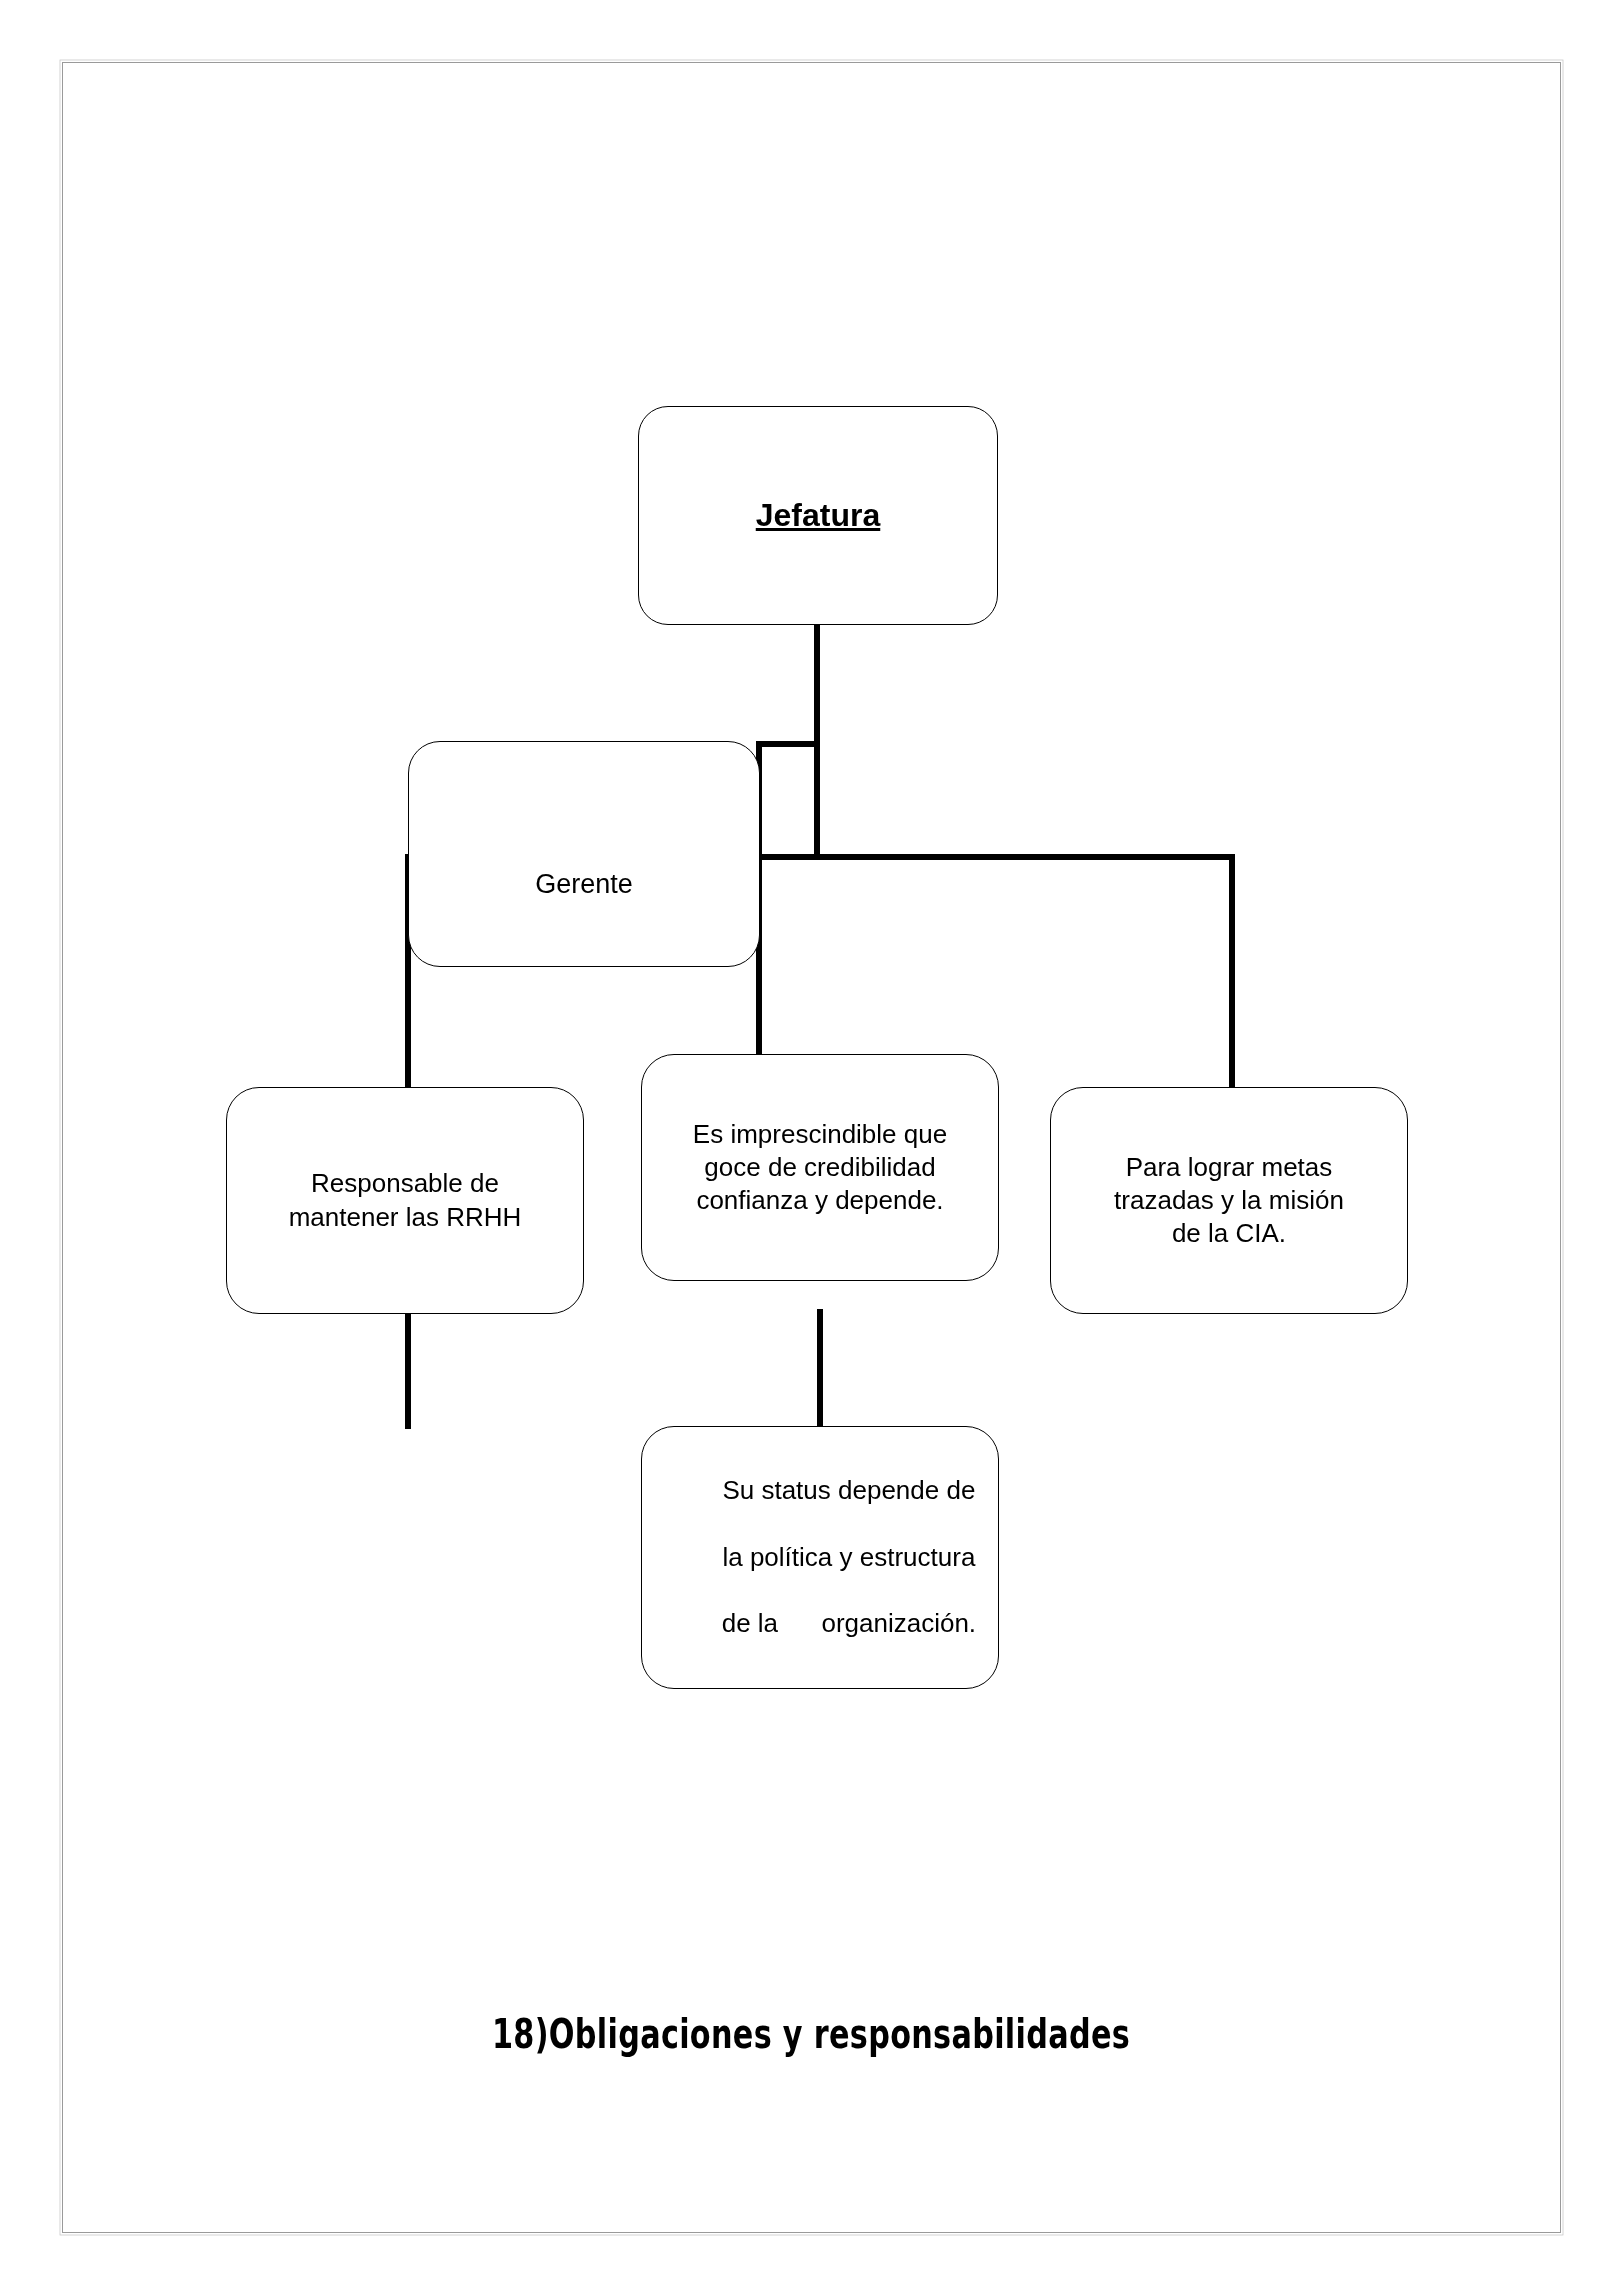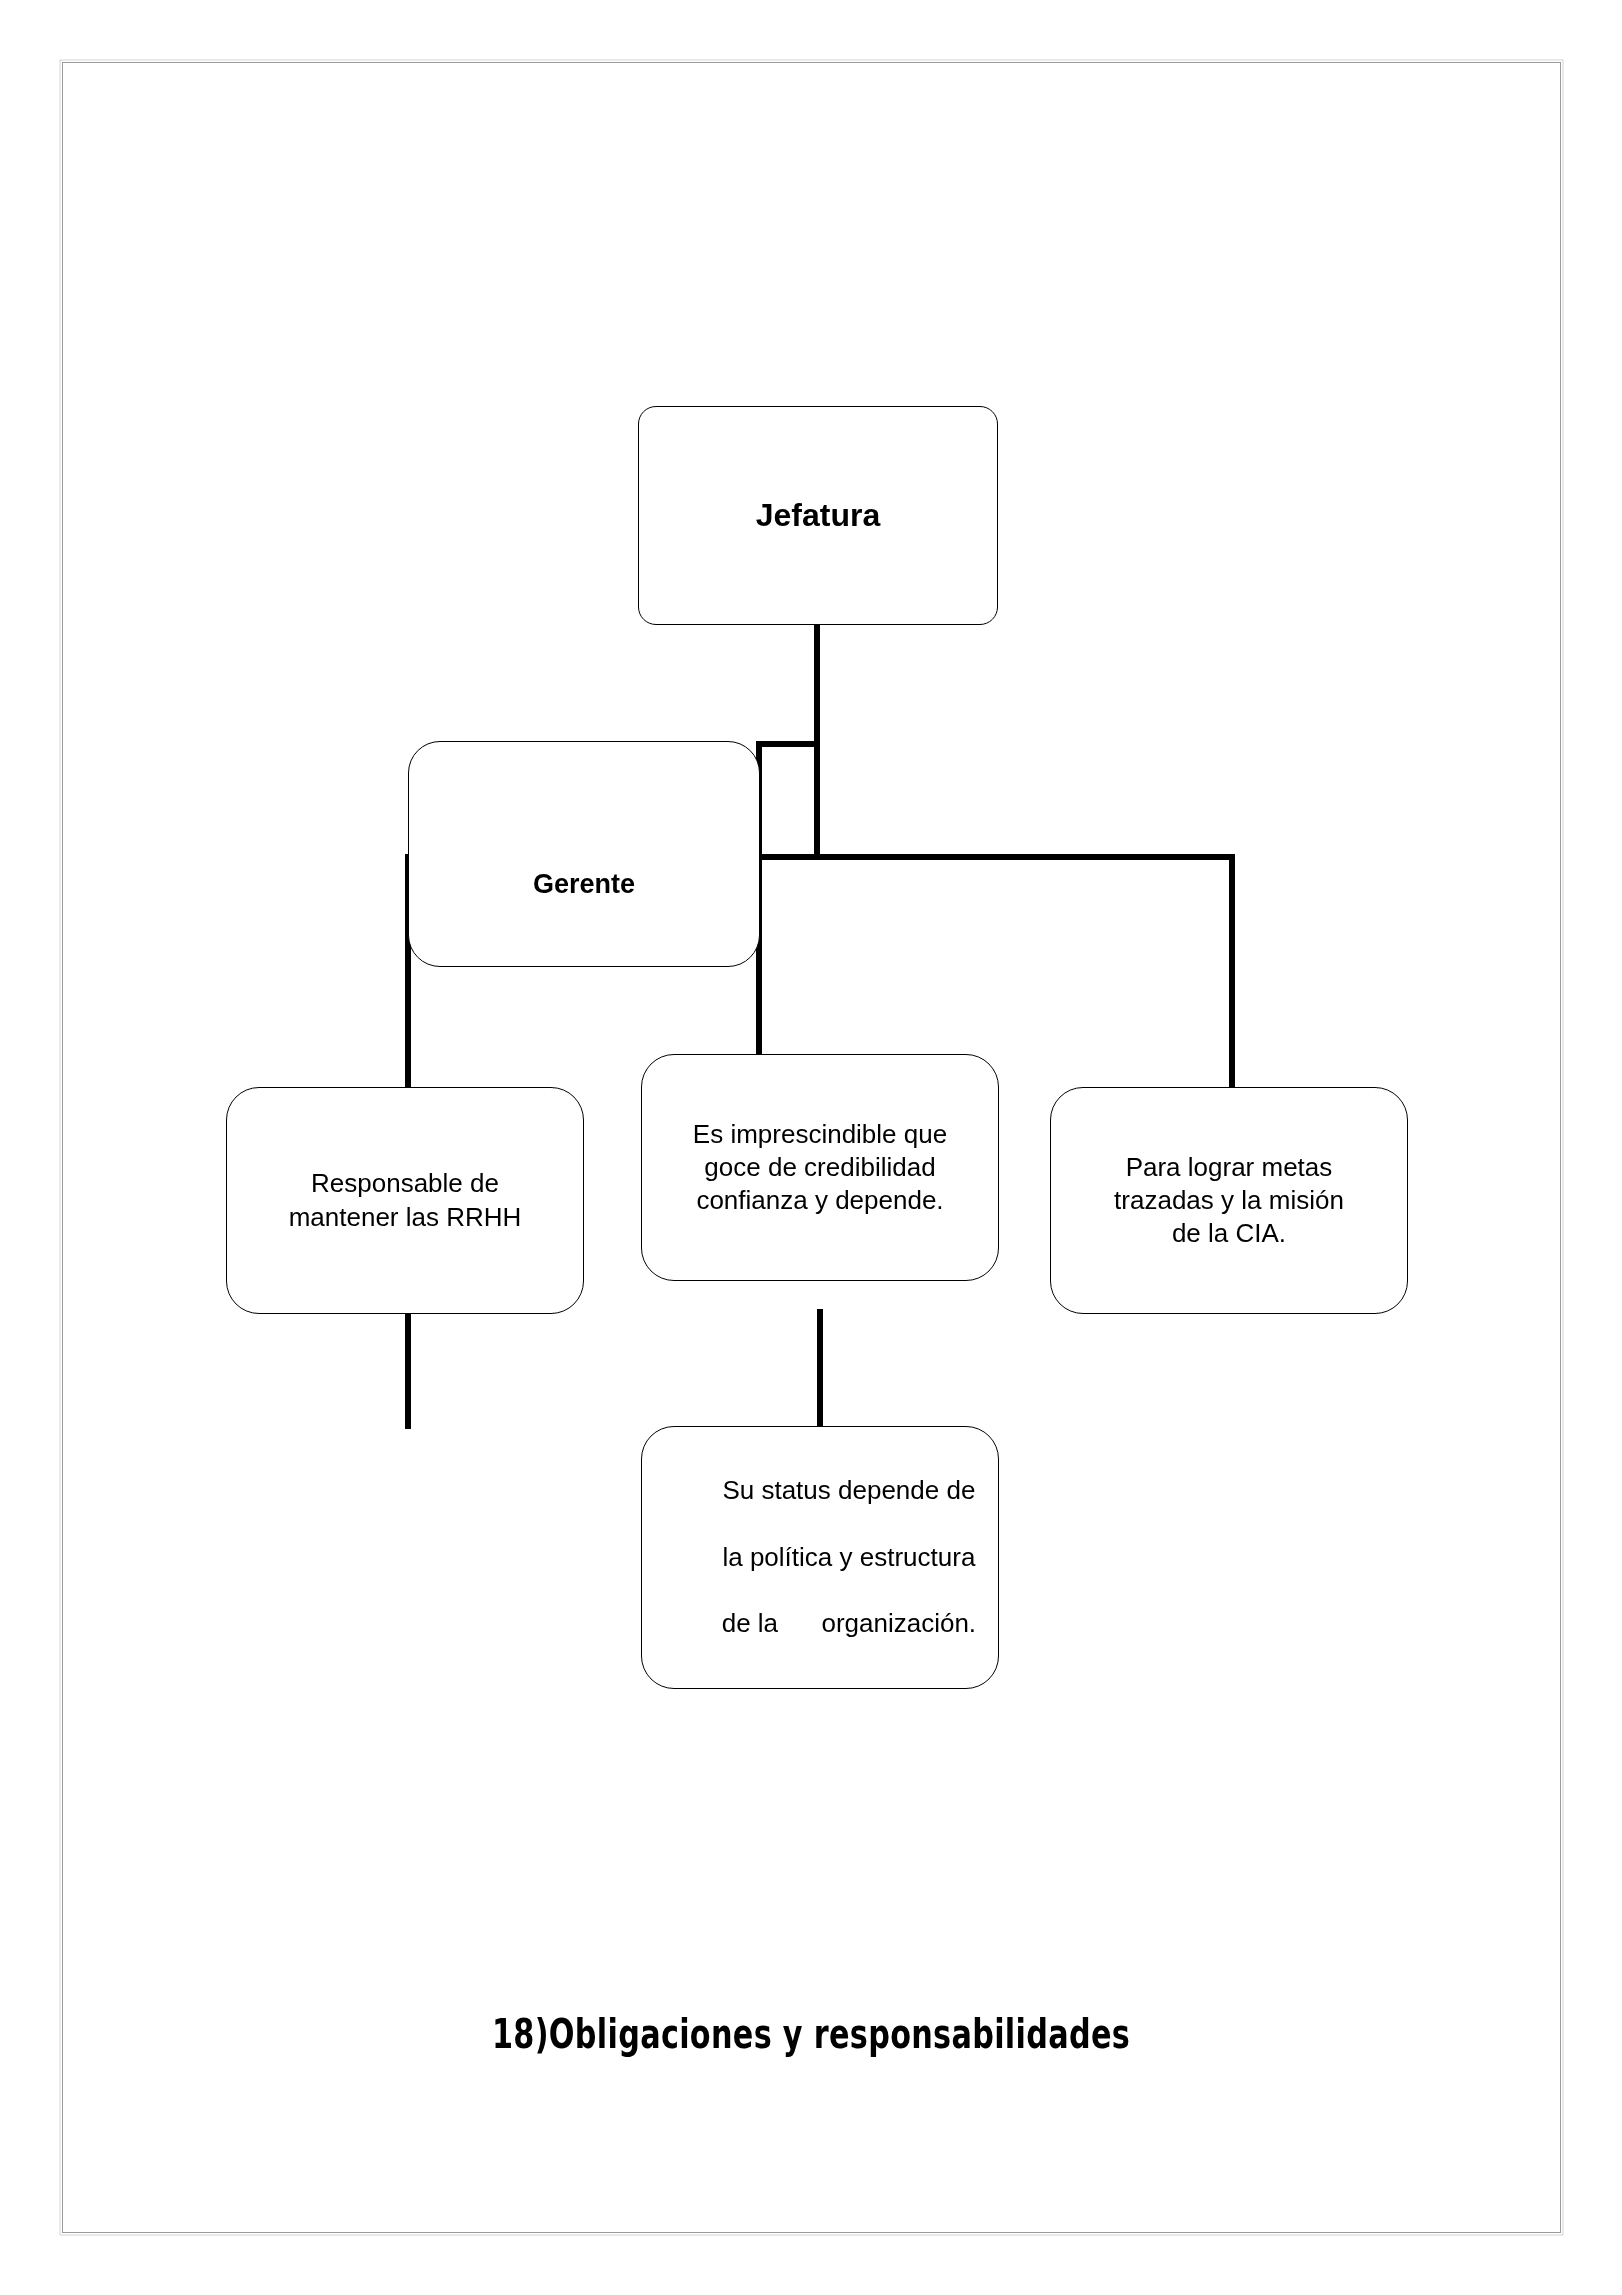--- a/index.html
+++ b/index.html
@@ -48,25 +48,26 @@
     align-items: center;
     justify-content: center;
     text-align: center;
     color: #000000;
     line-height: 1.28;
     padding: 4.8px 11px;
   }
   .node.root {
     font-size: 32px;
     font-weight: bold;
-    border-radius: 18px;
+    border-radius: 30px;
+    text-decoration: underline;
   }
   .node.plain {
     font-size: 27px;
-    font-weight: bold;
+    font-weight: normal;
     align-items: center;
   }
   .node.leaf {
     font-size: 26px;
     font-weight: normal;
     border-radius: 33px;
   }
   
   .conn {
     position: absolute;

